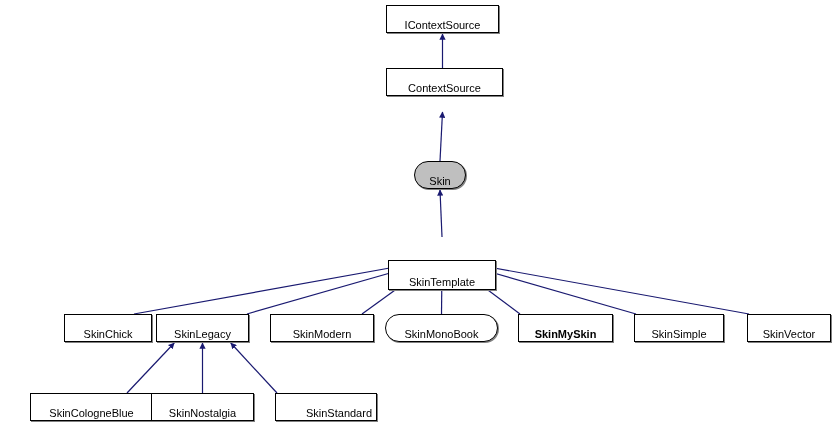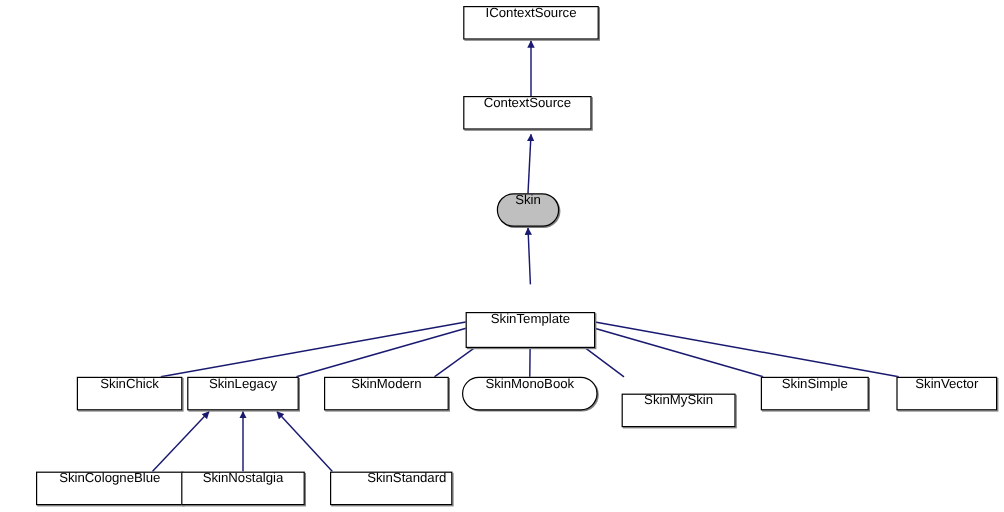--- a/index.html
+++ b/index.html
@@ -23,21 +23,21 @@
     top: 0;
     width: 837px;
     height: 427px;
   }
   .node-box {
     position: absolute;
     box-sizing: border-box;
     border: 1px solid #000000;
     background: #ffffff;
     display: flex;
-    align-items: flex-start;
+    align-items: flex-end;
     justify-content: center;
     font-family: "Liberation Sans", sans-serif;
     font-size: 11px;
     color: #000000;
     letter-spacing: 0px;
     white-space: nowrap;
     box-shadow: 1px 1px 0 0 #808080;
   }
   .node-box.highlight {
     background: #bfbfbf;
@@ -74,42 +74,42 @@
         <line x1="127.0" y1="393.0" x2="174.2" y2="343.0" marker-end="url(#arrowhead)"></line>
         <line x1="202.5" y1="393.0" x2="202.5" y2="343.0" marker-end="url(#arrowhead)"></line>
         <line x1="277.0" y1="393.0" x2="230.8" y2="343.0" marker-end="url(#arrowhead)"></line>
       </g>
   </svg>
 
   <div id="node-layer">
       <div class="node-box" style="left: 386px; top: 5px; width: 113px; height: 28px;">
         <span class="node-label">IContextSource</span>
       </div>
-      <div class="node-box" style="left: 386px; top: 80px; width: 107px; height: 28px;">
+      <div class="node-box" style="left: 386px; top: 68px; width: 117px; height: 28px;">
         <span class="node-label">ContextSource</span>
       </div>
       <div class="node-box highlight" style="left: 414px; top: 161px; width: 52px; height: 28px;">
         <span class="node-label">Skin</span>
       </div>
       <div class="node-box" style="left: 388px; top: 237px; width: 108px; height: 30px; margin-top: 23px;">
         <span class="node-label">SkinTemplate</span>
       </div>
       <div class="node-box" style="left: 64px; top: 314px; width: 88px; height: 28px;">
         <span class="node-label">SkinChick</span>
       </div>
       <div class="node-box" style="left: 156px; top: 314px; width: 93px; height: 28px;">
         <span class="node-label">SkinLegacy</span>
       </div>
       <div class="node-box" style="left: 270px; top: 314px; width: 104px; height: 28px;">
         <span class="node-label">SkinModern</span>
       </div>
       <div class="node-box" style="left: 385px; top: 314px; width: 113px; height: 28px; border-radius: 14px;">
         <span class="node-label">SkinMonoBook</span>
       </div>
-      <div class="node-box" style="left: 518px; top: 328px; width: 95px; height: 28px;">
+      <div class="node-box" style="left: 518px; top: 314px; width: 95px; height: 28px; font-weight: bold;">
         <span class="node-label">SkinMySkin</span>
       </div>
       <div class="node-box" style="left: 634px; top: 314px; width: 90px; height: 28px;">
         <span class="node-label">SkinSimple</span>
       </div>
       <div class="node-box" style="left: 747px; top: 314px; width: 84px; height: 28px;">
         <span class="node-label">SkinVector</span>
       </div>
       <div class="node-box" style="left: 6px; top: 393px; width: 123px; height: 28px; margin-left: 24px;">
         <span class="node-label">SkinCologneBlue</span>

